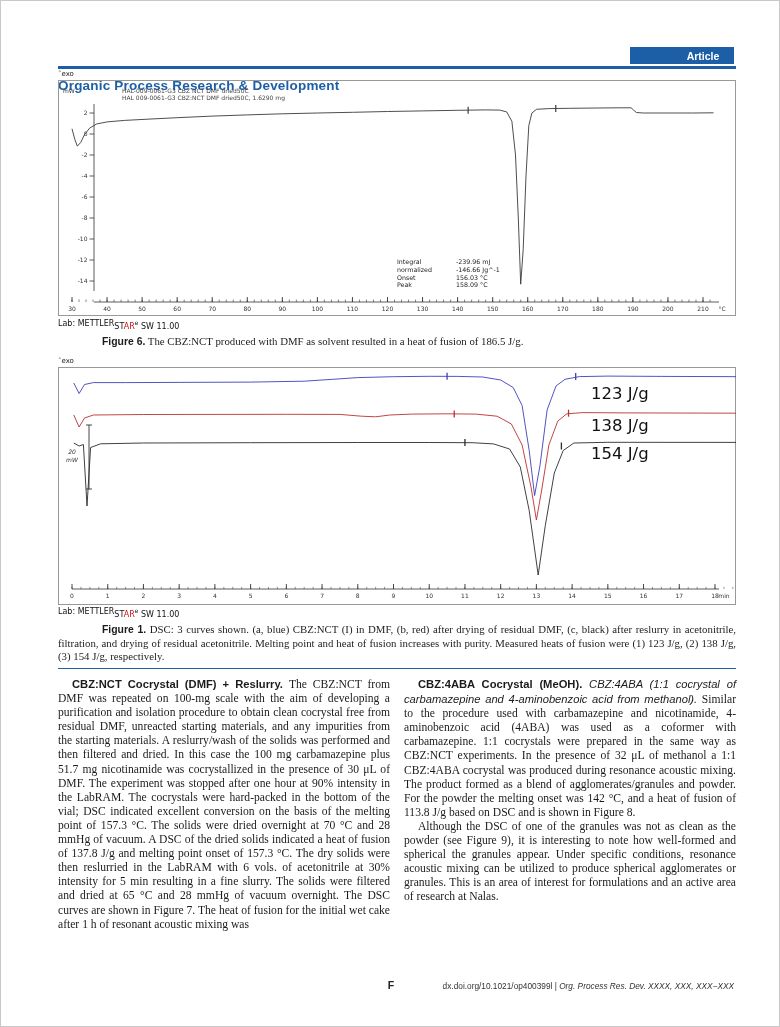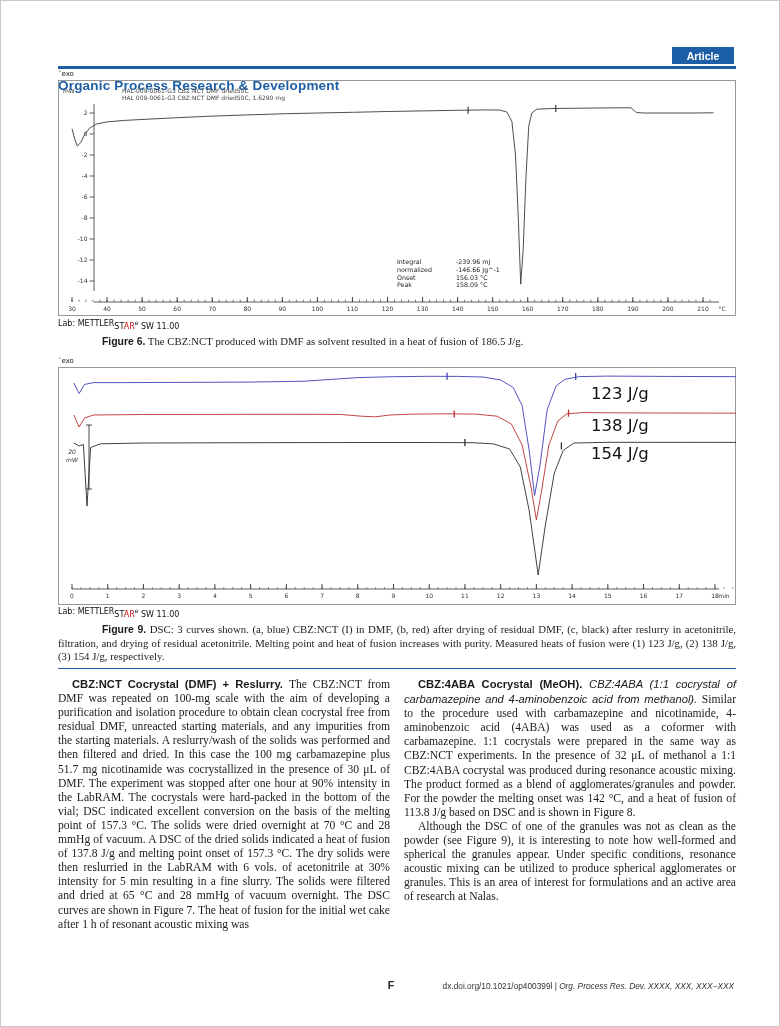--- a/index.html
+++ b/index.html
@@ -3,21 +3,21 @@
 <meta charset="utf-8">
 <style>
   html,body{margin:0;padding:0;background:#e9e9e9;}
   .page{position:relative;width:780px;height:1027px;background:#fff;margin:0 auto;
         border:1px solid #c9c9c9;box-sizing:border-box;overflow:hidden;
         font-family:"Liberation Sans",sans-serif;}
   .jtitle{position:absolute;left:57px;top:45px;font-family:"Liberation Sans",sans-serif;
           font-weight:bold;font-size:13.5px;color:#1d5fa7;letter-spacing:.2px;margin-top:32px;}
   .badge{position:absolute;right:45px;top:46px;width:62px;height:17px;background:#1d5fa7;
          color:#fff;font-weight:bold;font-size:10.5px;display:flex;align-items:center;
-         justify-content:center;}
+         justify-content:center;padding-left:42px;}
   .hrule{position:absolute;left:57px;top:65px;width:678px;height:2.5px;background:#1d5fa7;}
   .exo{position:absolute;left:57px;font-size:7px;color:#222;font-family:"DejaVu Sans",sans-serif;}
   .chartbox{position:absolute;left:57px;}
   .labrow{position:absolute;left:57px;width:678px;display:flex;justify-content:flex-start;
           font-size:8px;color:#111;font-family:"DejaVu Sans",sans-serif;}
   .star-red{color:#cc1111;}
   sup{font-size:6px;}
   .caption{position:absolute;left:57px;width:678px;font-family:"Liberation Serif",serif;
            font-size:10.8px;line-height:13.6px;color:#1c1c1c;text-align:justify;}
   .caption .flabel{font-family:"Liberation Sans",sans-serif;font-weight:bold;font-size:10.4px;margin-left:44px;}
@@ -357,21 +357,21 @@
       <polyline points="15.8,76.0 21.1,79.0 25.4,77.5 29.0,139.0 32.6,80.5 42.6,76.8 85.4,76.0 192.6,75.7 299.8,75.5 371.2,75.5 414.1,75.7 435.5,76.9 451.6,82.0 462.3,100.0 471.2,143.5 480.2,208.0 487.3,158.5 496.3,106.0 505.2,83.5 515.9,76.0 549.8,75.3 689.1,75.4" fill="none" stroke="#2b2b2b" stroke-width="0.9"></polyline>
       <line x1="406.94444444444446" y1="72.05" x2="406.94444444444446" y2="79.05" stroke="#2b2b2b" stroke-width="1.3"></line>
       <line x1="503.39444444444445" y1="75.5" x2="503.39444444444445" y2="82.5" stroke="#2b2b2b" stroke-width="1.3"></line>
       <text x="533" y="92" font-size="16.5" fill="#111" font-family="&quot;Liberation Serif&quot;,serif">154 J/g</text>
     </svg>
   <div class="labrow" style="top:606px;">
     <span>Lab: METTLER</span>
     <span><span>ST</span><span class="star-red">AR</span><sup>e</sup><span> SW 11.00</span></span>
   </div>
   <div class="caption" style="top:622px;">
-    <span class="flabel">Figure 9.</span><span> DSC: 3 curves shown. (a, blue) CBZ:NCT (I) in DMF, (b, red) after drying of residual DMF, (c, black) after reslurry in acetonitrile, filtration, and drying of residual acetonitrile. Melting point and heat of fusion increases with purity. Measured heats of fusion were (1) 123 J/g, (2) 138 J/g, (3) 154 J/g, respectively.</span>
+    <span class="flabel">Figure 1.</span><span> DSC: 3 curves shown. (a, blue) CBZ:NCT (I) in DMF, (b, red) after drying of residual DMF, (c, black) after reslurry in acetonitrile, filtration, and drying of residual acetonitrile. Melting point and heat of fusion increases with purity. Measured heats of fusion were (1) 123 J/g, (2) 138 J/g, (3) 154 J/g, respectively.</span>
   </div>
 
   <div class="divrule"></div>
 
   <div class="col col-left">
       <p class="bp ind"><span class="seg-bold">CBZ:NCT Cocrystal (DMF) + Reslurry. </span><span class="seg-normal">The CBZ:NCT from DMF was repeated on 100-mg scale with the aim of developing a purification and isolation procedure to obtain clean cocrystal free from residual DMF, unreacted starting materials, and any impurities from the starting materials. A reslurry/wash of the solids was performed and then filtered and dried. In this case the 100 mg carbamazepine plus 51.7 mg nicotinamide was cocrystallized in the presence of 30 μL of DMF. The experiment was stopped after one hour at 90% intensity in the LabRAM. The cocrystals were hard-packed in the bottom of the vial; DSC indicated excellent conversion on the basis of the melting point of 157.3 °C. The solids were dried overnight at 70 °C and 28 mmHg of vacuum. A DSC of the dried solids indicated a heat of fusion of 137.8 J/g and melting point onset of 157.3 °C. The dry solids were then reslurried in the LabRAM with 6 vols. of acetonitrile at 30% intensity for 5 min resulting in a fine slurry. The solids were filtered and dried at 65 °C and 28 mmHg of vacuum overnight. The DSC curves are shown in Figure 7. The heat of fusion for the initial wet cake after 1 h of resonant acoustic mixing was</span></p>
     </div>
   <div class="col col-right">
       <p class="bp ind"><span class="seg-bold">CBZ:4ABA Cocrystal (MeOH). </span><span class="seg-italic">CBZ:4ABA (1:1 cocrystal of carbamazepine and 4-aminobenzoic acid from methanol). </span><span class="seg-normal">Similar to the procedure used with carbamazepine and nicotinamide, 4-aminobenzoic acid (4ABA) was used as a coformer with carbamazepine. 1:1 cocrystals were prepared in the same way as CBZ:NCT experiments. In the presence of 32 μL of methanol a 1:1 CBZ:4ABA cocrystal was produced during resonance acoustic mixing. The product formed as a blend of agglomerates/granules and powder. For the powder the melting onset was 142 °C, and a heat of fusion of 113.8 J/g based on DSC and is shown in Figure 8.</span></p>
       <p class="bp ind"><span class="seg-normal">Although the DSC of one of the granules was not as clean as the powder (see Figure 9), it is interesting to note how well-formed and spherical the granules appear. Under specific conditions, resonance acoustic mixing can be utilized to produce spherical agglomerates or granules. This is an area of interest for formulations and an active area of research at Nalas.</span></p>

